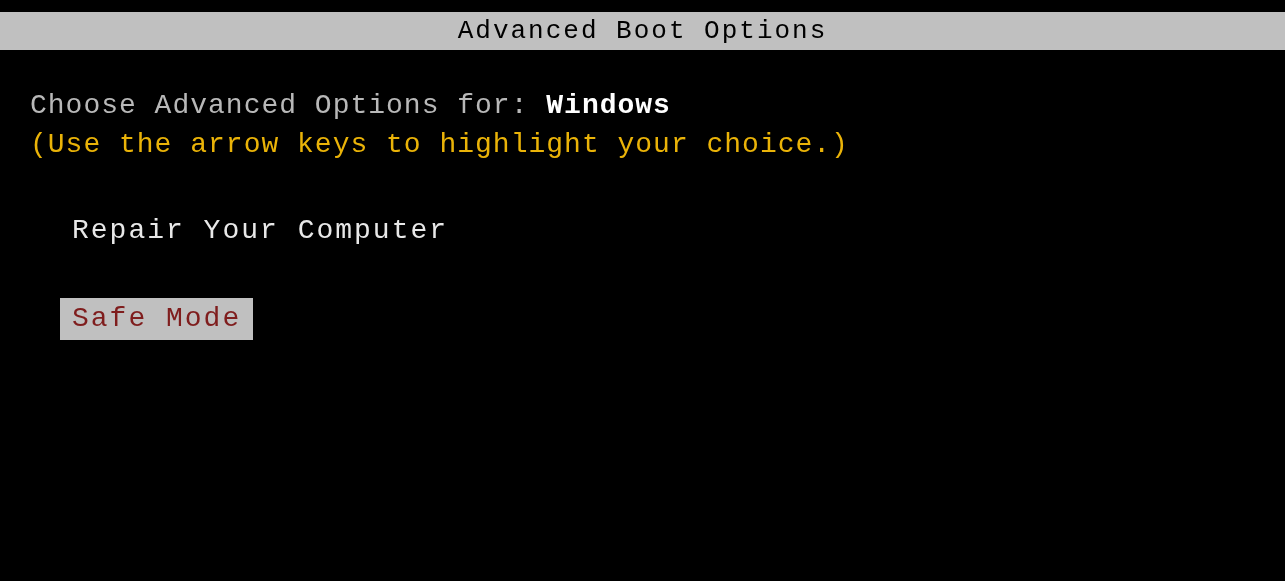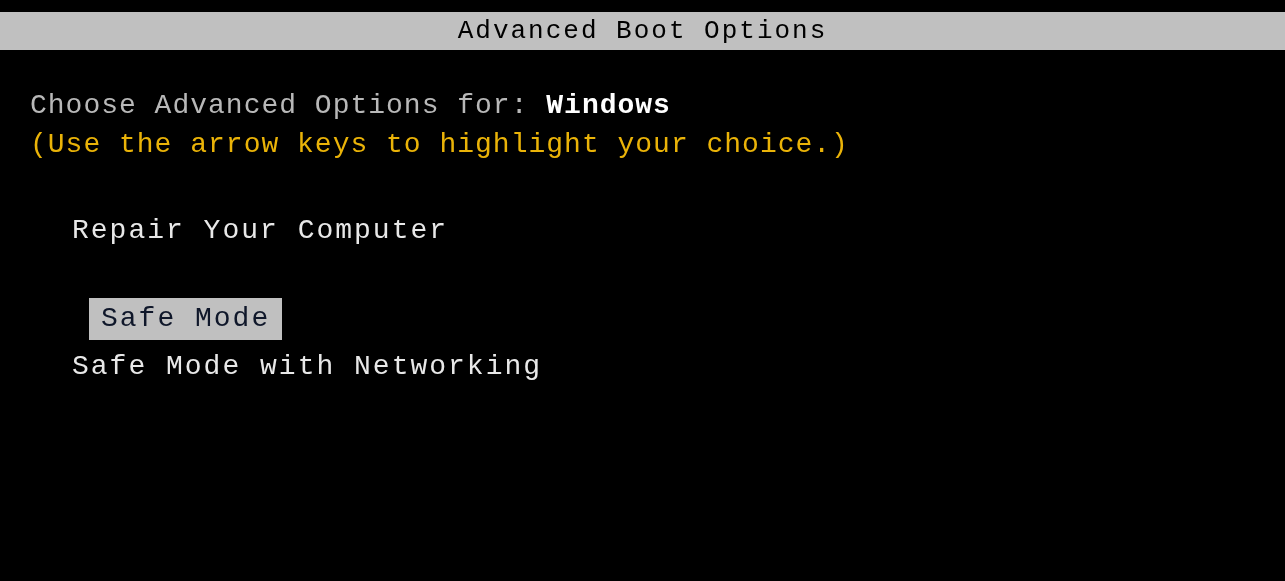--- a/index.html
+++ b/index.html
@@ -49,22 +49,21 @@
     }
     .menu-item {
       color: #e8e8e8;
       padding: 2px 12px;
       display: inline-block;
       margin-bottom: 6px;
       letter-spacing: 2px;
     }
     .menu-item.selected {
       background-color: #c0c0c0;
-      color: #0f172a;
-      margin-left: 29px;
+      color: #7f1d1d;
     }
     .menu-gap {
       height: 40px;
     }
     .menu-row {
       line-height: 1.35;
       margin-left: -30px;
     }
   </style>
 </head>
@@ -81,17 +80,14 @@
   <div class="hint-line">(Use the arrow keys to highlight your choice.)</div>
 
   <div class="menu">
     <div class="menu-row">
       <span class="menu-item">Repair Your Computer</span>
     </div>
     <div class="menu-gap"></div>
     <div class="menu-row">
       <span class="menu-item selected">Safe Mode</span>
     </div>
-    <div class="menu-row">
-      <span class="menu-item">Safe Mode with Networking</span>
-    </div>
   </div>
 </div>
 
 </body></html>

